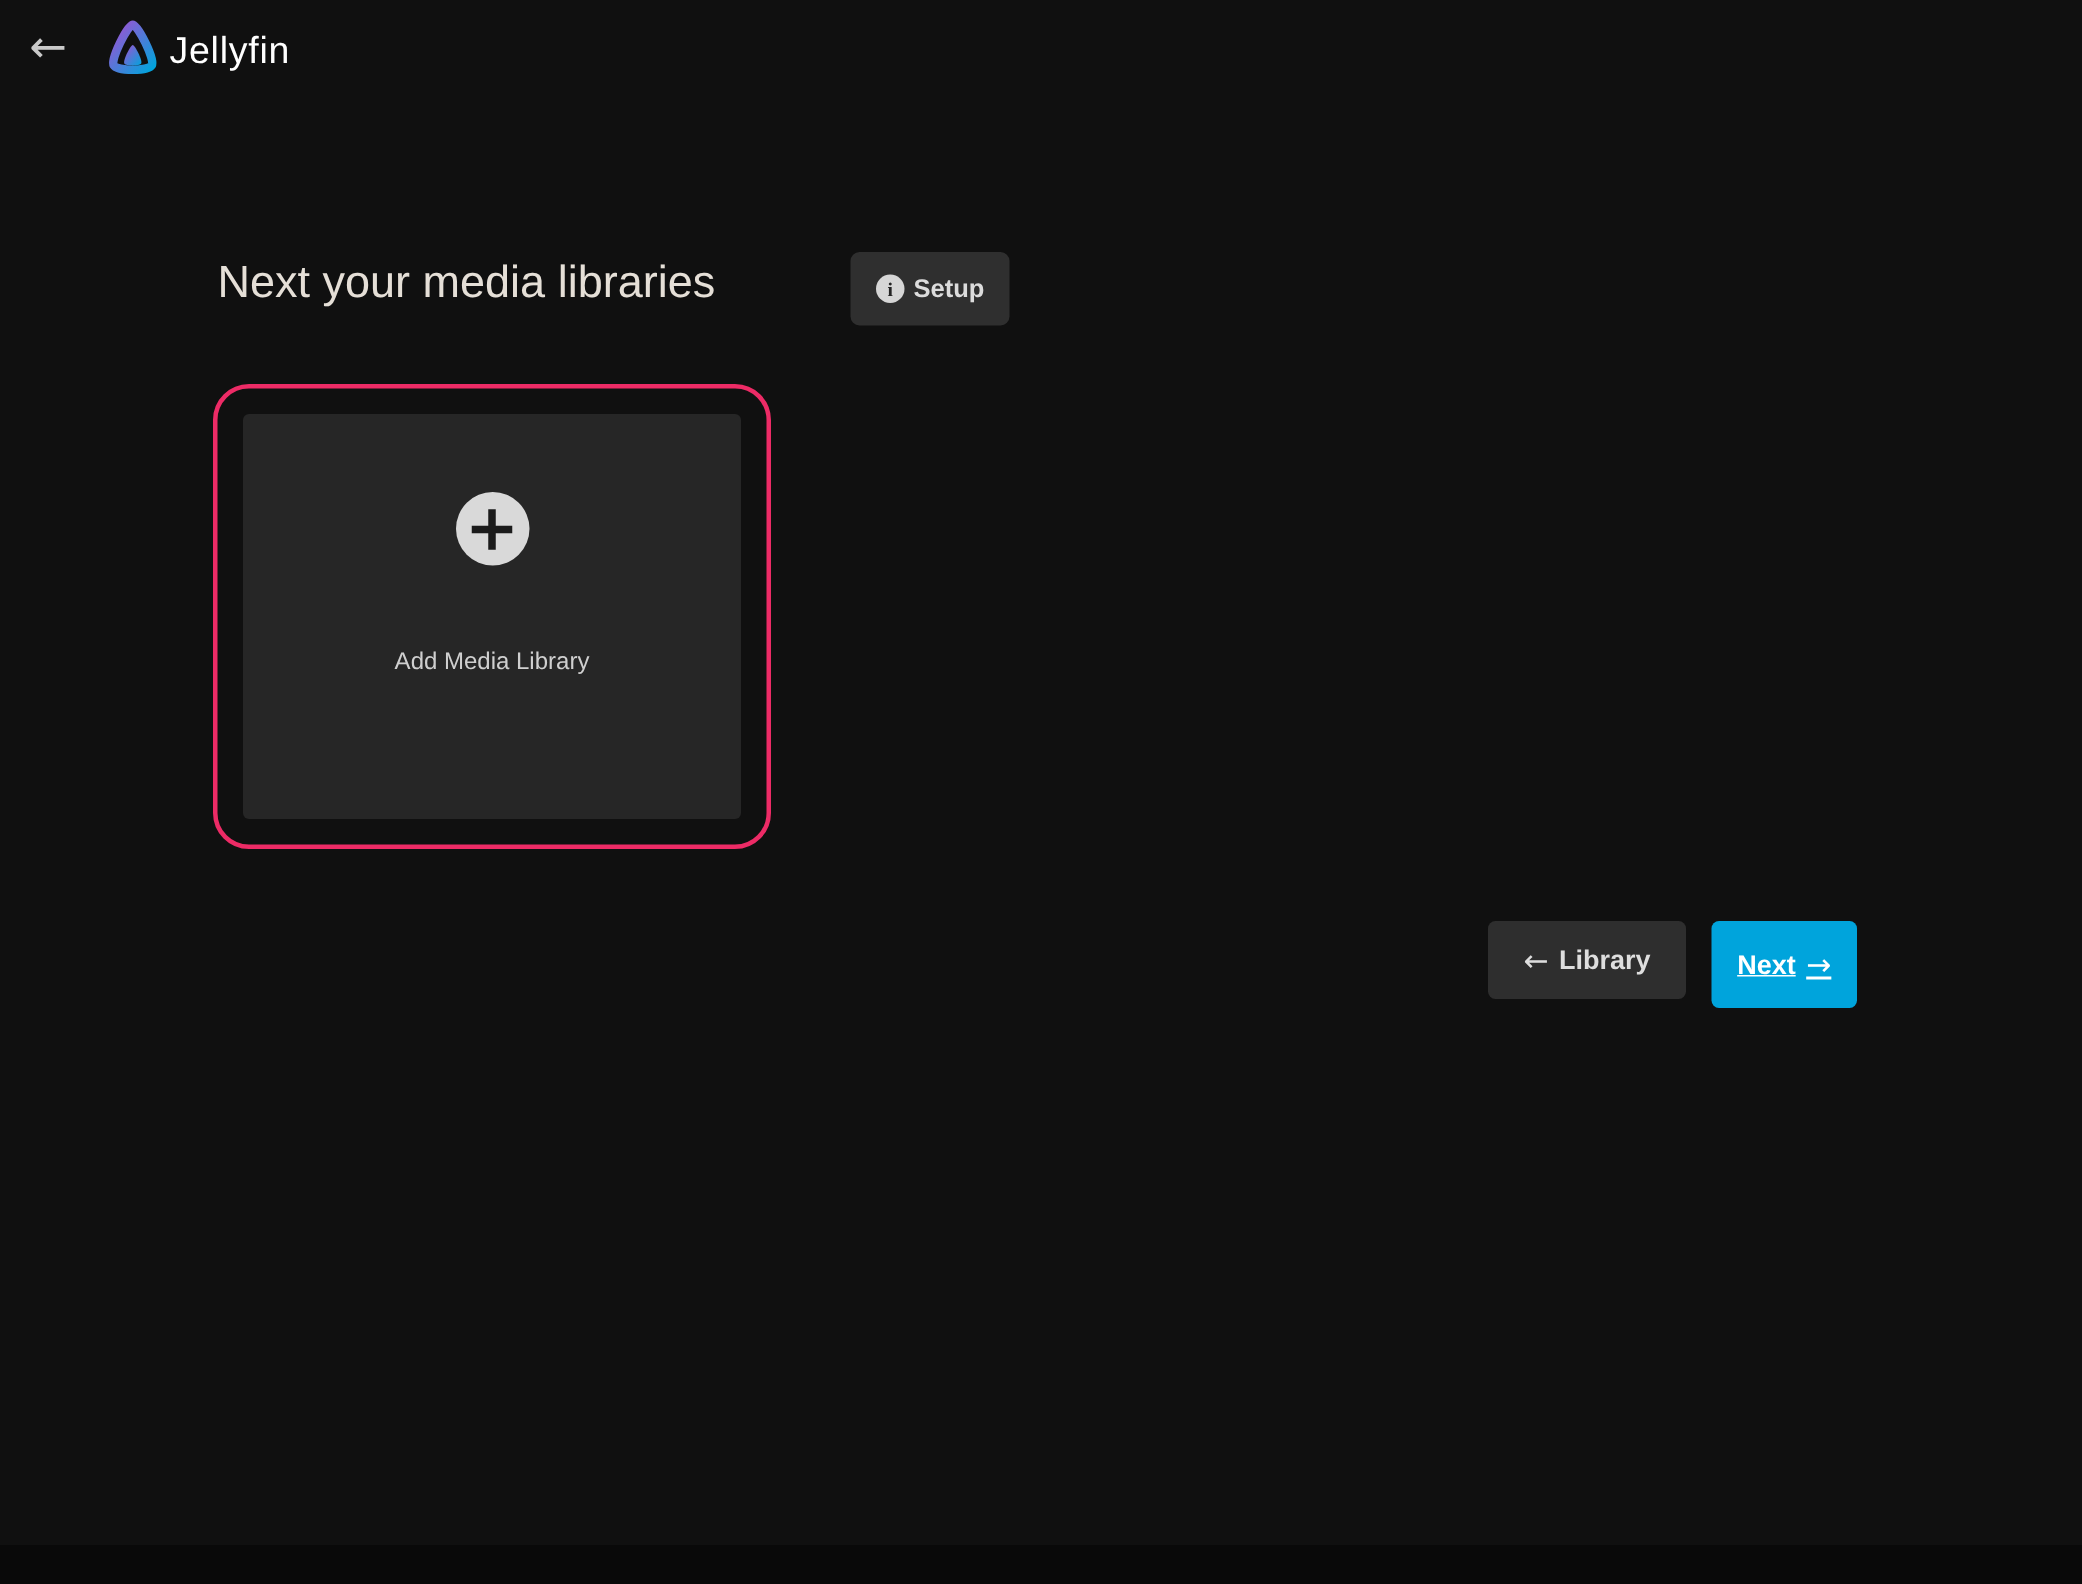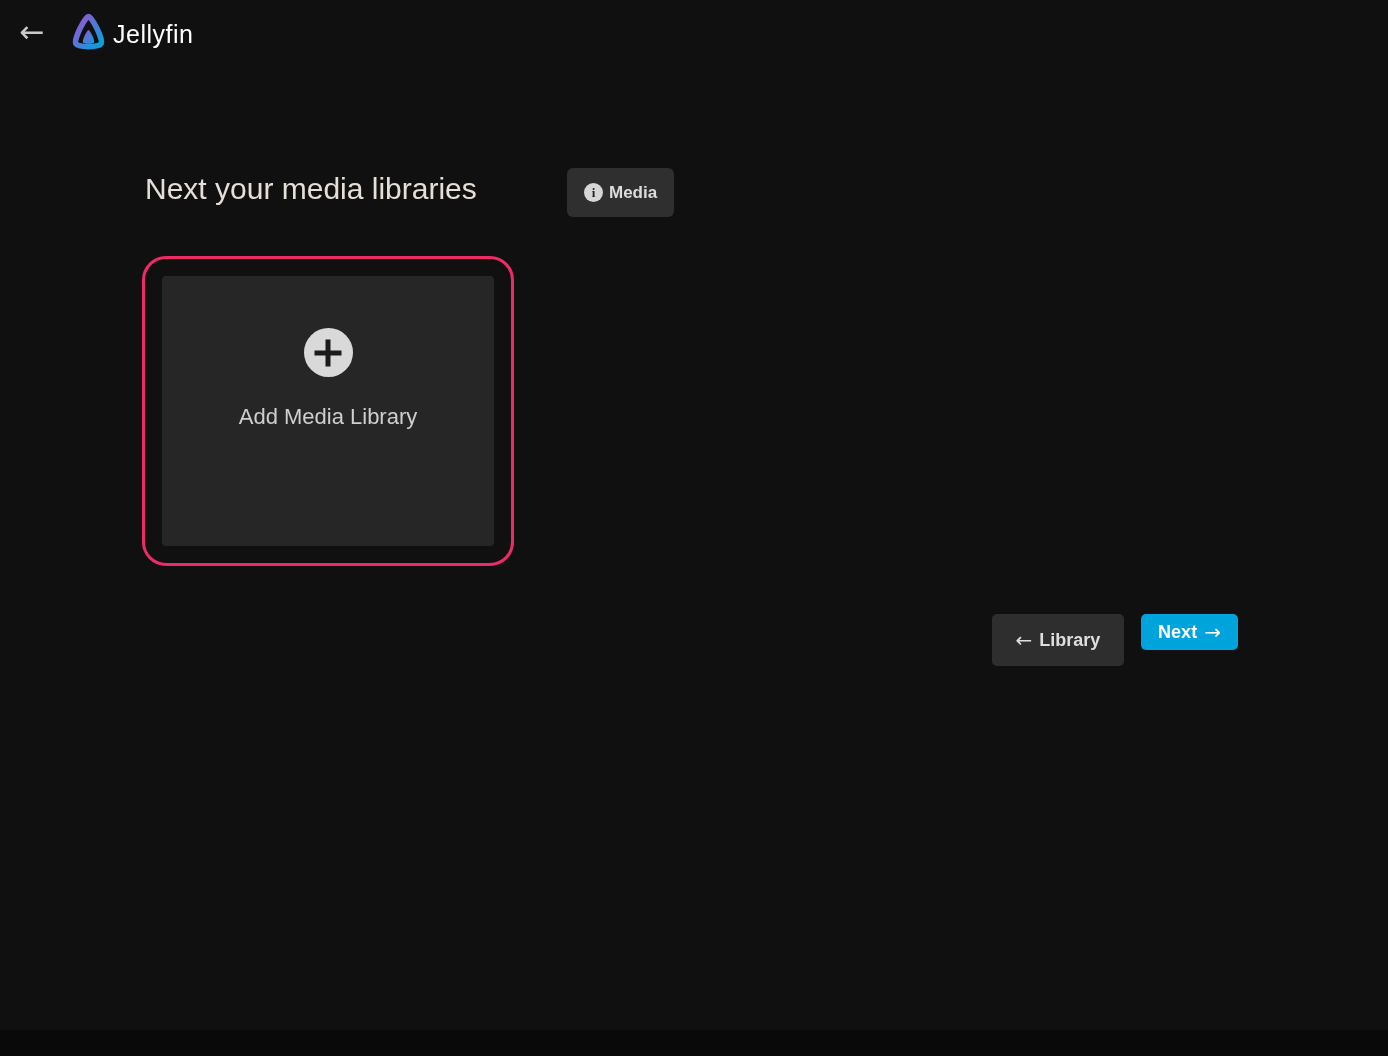--- a/index.html
+++ b/index.html
@@ -122,22 +122,22 @@
     content: "";
     position: absolute;
     background: #1b1b1b;
     left: 50%;
     top: 50%;
     transform: translate(-50%, -50%);
   }
   .plus-icon::before { width: 27px; height: 5px; }
   .plus-icon::after  { width: 5px;  height: 27px; }
   .add-library-label {
-    margin-top: 27px;
-    font-size: 22px;
+    margin-top: 56px;
+    font-size: 16px;
     color: #cfcfcf;
     font-weight: 400;
   }
 
   
   .previous-btn {
     position: absolute;
     left: 992px;
     top: 614px;
     width: 132px;
@@ -153,33 +153,34 @@
     justify-content: center;
     gap: 7px;
     cursor: pointer;
     font-family: "Liberation Sans", sans-serif;
   }
   .next-btn {
     position: absolute;
     left: 1141px;
     top: 614px;
     width: 97px;
-    height: 36px;
+    height: 58px;
     background: #00a4dc;
     border: none;
     border-radius: 5px;
     color: #ffffff;
     font-size: 18px;
     font-weight: 700;
     display: flex;
     align-items: center;
     justify-content: center;
     gap: 7px;
     cursor: pointer;
     font-family: "Liberation Sans", sans-serif;
+    text-decoration: underline;
   }
   .arrow-glyph {
     font-family: "DejaVu Sans", sans-serif;
     font-weight: 400;
     font-size: 20px;
     line-height: 1;
   }
 
   
   .bottom-strip {
@@ -210,21 +211,21 @@
     <path d="M60 52 C 56 52 42 80 45 85 C 48 90 72 90 75 85 C 78 80 64 52 60 52 Z" fill="url(#jfgrad)"></path>
   </svg>
 </div>
 
 <div class="app-title">Jellyfin</div>
 
 <h1 class="page-title">Next your media libraries</h1>
 
 <button class="help-btn">
   <span class="info-icon">i</span>
-  <span class="help-label">Media</span>
+  <span class="help-label">Setup</span>
 </button>
 
 <button class="add-library-card">
   <span class="plus-icon"></span>
   <span class="add-library-label">Add Media Library</span>
 </button>
 
 <button class="previous-btn">
   <span class="arrow-glyph">←</span>
   <span>Library</span>

